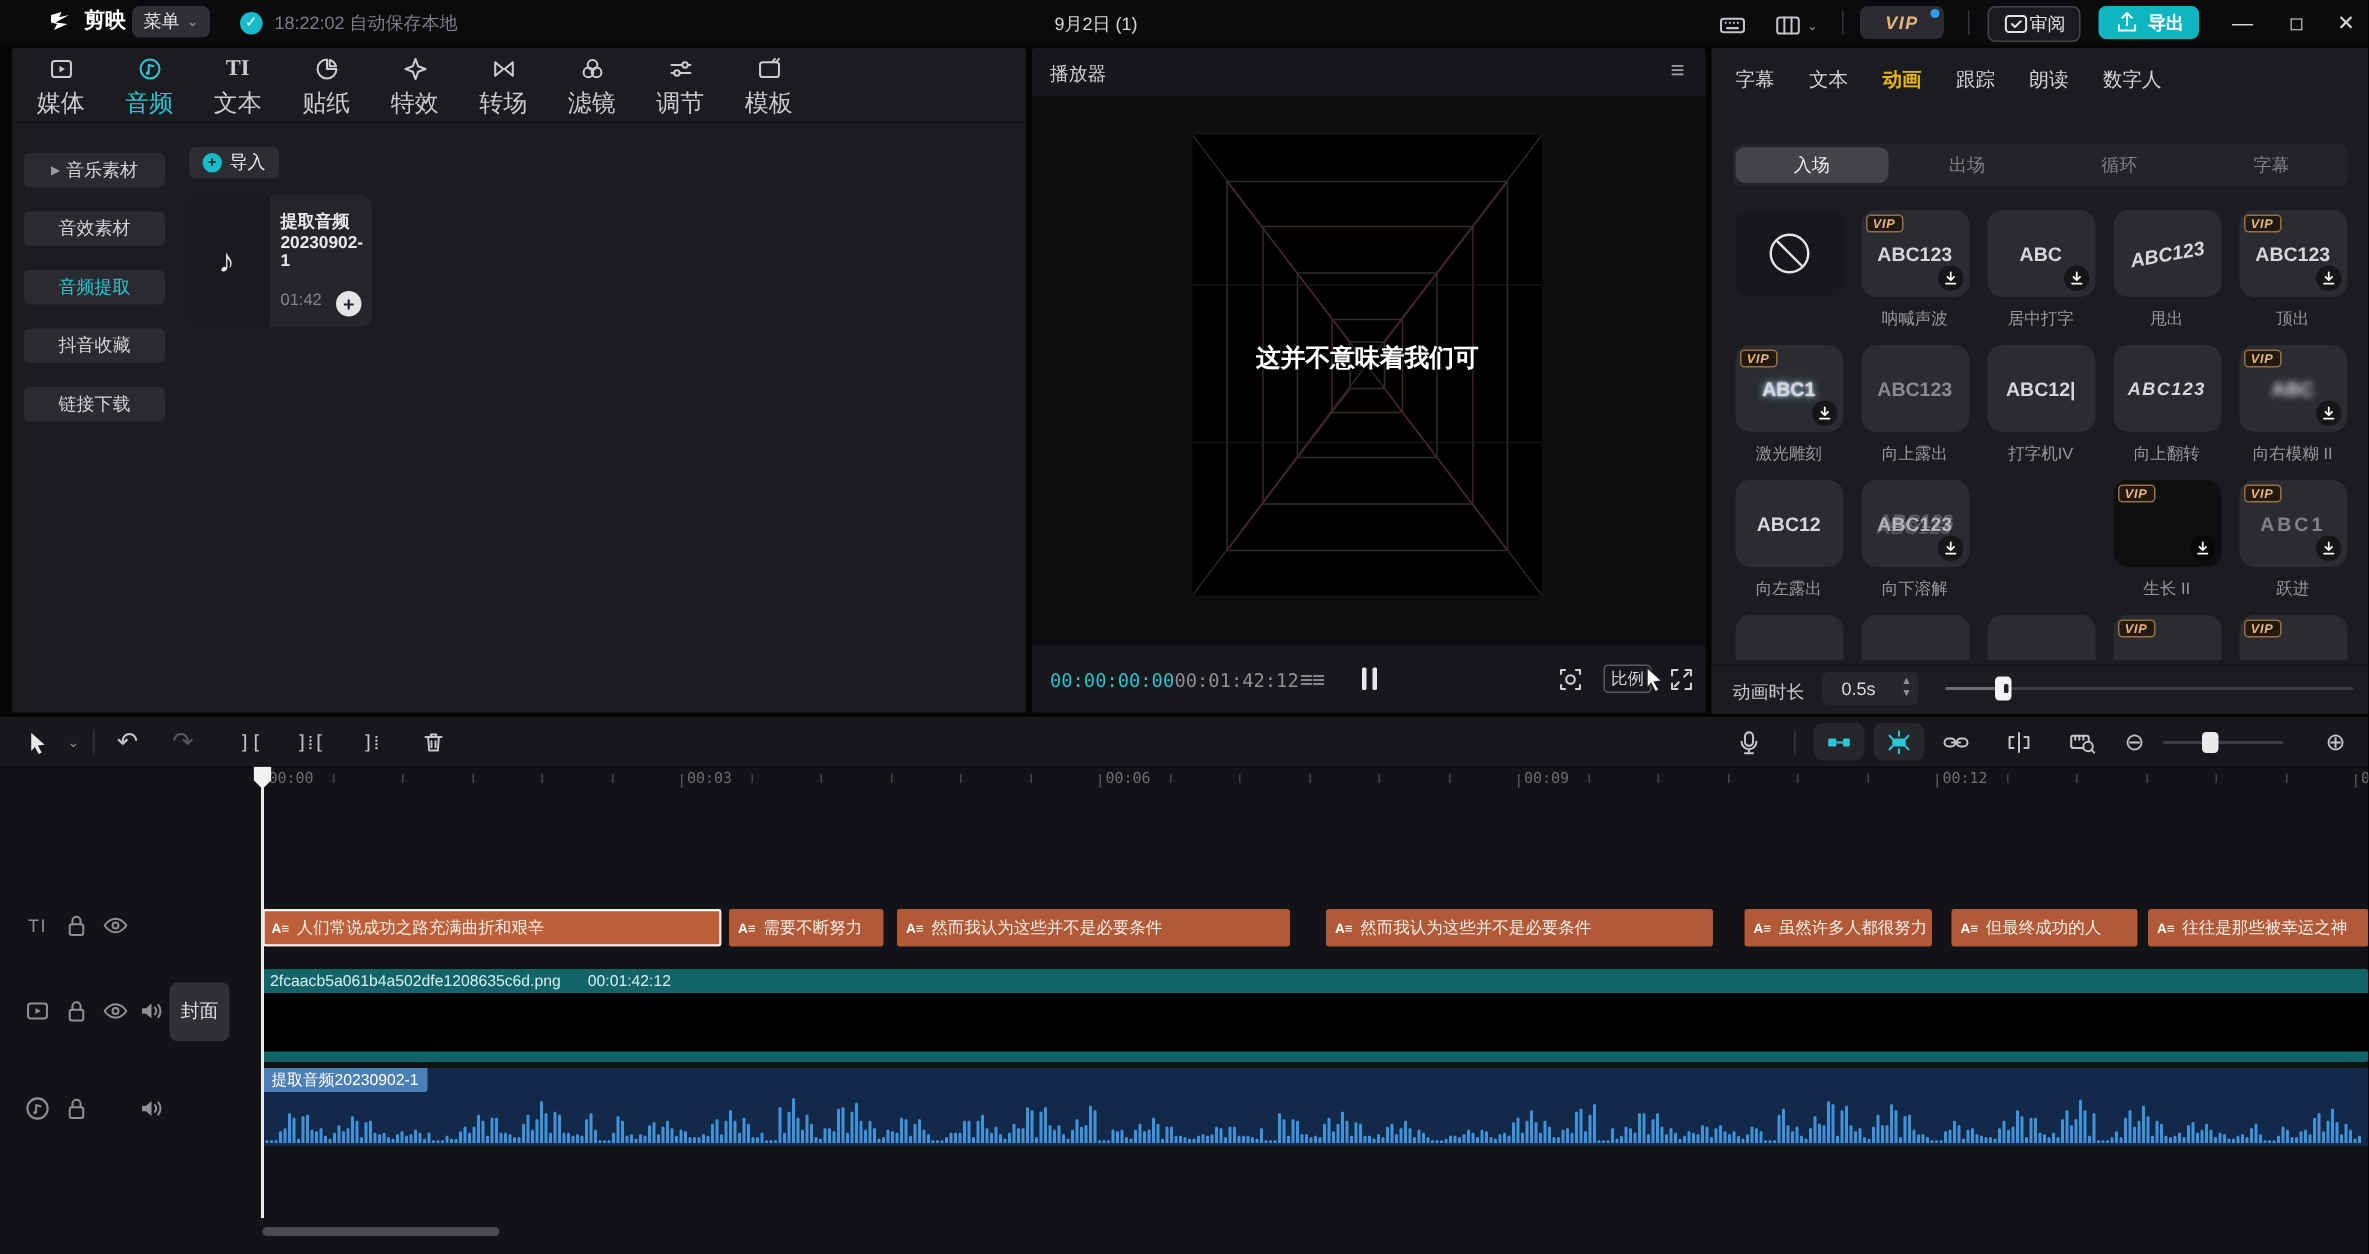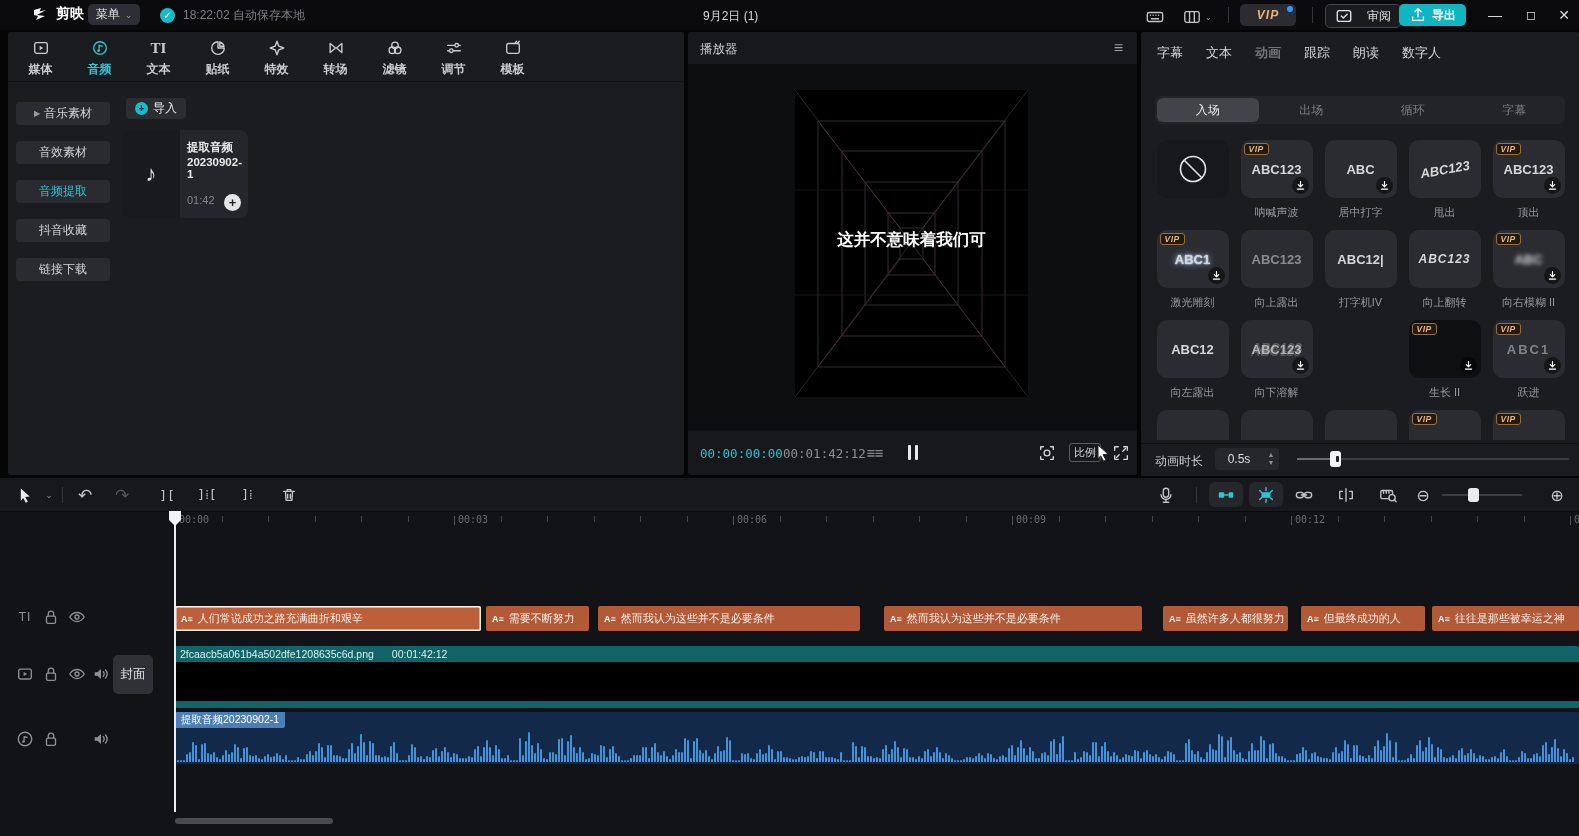--- a/index.html
+++ b/index.html
@@ -13,35 +13,35 @@
   #titlebar{left:0;top:0;width:1579px;height:30px;background:#0b0b0d;}
   .logo{left:32px;top:5px;gap:7px;color:#fff;font-weight:bold;font-size:14px;}
   .menu-btn{left:88px;top:4px;width:52px;height:21px;background:#2e2f34;border-radius:5px;justify-content:center;gap:5px;color:#e3e4e6;font-size:12px;}
   .save-chip{left:160px;top:7px;gap:8px;color:#7e7f84;font-size:12px;}
   .check-dot{width:15px;height:15px;border-radius:50%;background:#17bccb;color:#fff;font-size:10px;display:flex;align-items:center;justify-content:center;}
   .doc-title{left:703px;top:8px;color:#d8d9db;font-size:12px;}
   .tb-ic{color:#c3c4c8;}
   .vip-btn{left:1240px;top:4px;width:56px;height:22px;background:#2b2c31;border-radius:5px;justify-content:center;position:absolute;}
   .vip-logo{font-style:italic;font-weight:800;color:#e8b678;font-size:12px;letter-spacing:1px;}
   .vip-dot{position:absolute;right:3px;top:2px;width:6px;height:6px;border-radius:50%;background:#2f9bff;}
-  .review-btn{left:1325px;top:4px;height:22px;padding:0 9px;border:1px solid #45464b;border-radius:5px;gap:14px;color:#e4e4e6;background:#1a1b1e;}
+  .review-btn{left:1325px;top:4px;height:22px;padding:0 9px;border:1px solid #45464b;border-radius:5px;gap:0;color:#e4e4e6;background:#1a1b1e;}
   .export-btn{left:1399px;top:4px;height:22px;padding:0 10px;background:#10b5c2;border-radius:5px;gap:5px;color:#fff;font-weight:bold;}
   .win-btn{top:0px;width:30px;height:30px;display:flex;align-items:center;justify-content:center;color:#d8d9db;font-size:14px;}
 
   
   .panel{background:#1b1c20;border-radius:2px;}
   #media-panel{left:8px;top:32px;width:676px;height:443px;}
   #player-panel{left:688px;top:32px;width:449px;height:443px;background:#17181c;}
   #anim-panel{left:1141px;top:32px;width:438px;height:443px;}
 
   
   #media-tabs{left:10px;top:4px;height:44px;gap:14px;}
   .mtab{width:45px;display:flex;flex-direction:column;align-items:center;gap:3px;color:#cbccd0;cursor:default;}
   .mtab .mt-ic{height:20px;display:flex;align-items:center;justify-content:center;font-size:16px;}
-  .mtab .mt-lb{font-size:12px;font-weight:bold;}
+  .mtab .mt-lb{font-size:16px;}
   .mtab.active{color:#2bc7d6;}
   #media-divider{left:0;top:49px;width:676px;height:1px;background:#121316;}
 
   
   .side-item{left:8px;width:94px;height:23px;background:#2a2b30;border-radius:4px;justify-content:center;gap:4px;color:#d2d3d6;font-size:12px;position:absolute;}
   .side-item.active{color:#29c5d4;}
   .side-arrow{font-size:8px;color:#9b9ca0;}
 
   .import-btn{left:118px;top:66px;height:21px;padding:0 9px;background:#2c2d32;border-radius:4px;gap:5px;color:#eceded;position:absolute;}
   .import-plus{width:13px;height:13px;border-radius:50%;background:#17bccb;color:#04262a;font-size:10px;display:flex;align-items:center;justify-content:center;font-weight:bold;}
@@ -61,21 +61,21 @@
   .vid-sub{position:absolute;left:0;right:0;top:138px;text-align:center;color:#fff;font-weight:bold;font-size:16.5px;line-height:1.45;text-shadow:0 1px 2px #000;}
   .ctrl-bar{left:0;top:398px;width:449px;height:45px;border-top:1px solid #101114;}
   .tc-cur{position:absolute;left:12px;top:15px;color:#27c4d3;font-family:"DejaVu Sans Mono",monospace;font-size:12.5px;}
   .tc-tot{position:absolute;left:95px;top:15px;color:#8f9095;font-family:"DejaVu Sans Mono",monospace;font-size:12.5px;}
   .pause-btn{position:absolute;left:216px;top:12px;width:18px;height:18px;display:flex;gap:4px;justify-content:center;align-items:center;}
   .pause-btn i{width:3px;height:15px;background:#e8e9eb;border-radius:1px;}
   .ratio-chip{position:absolute;left:381px;top:12px;padding:1px 4px;border:1px solid #5a5b60;border-radius:3px;color:#d4d5d8;font-size:11px;}
 
   
   #anim-tabs{left:16px;top:12px;gap:23px;color:#d4d5d8;font-size:13px;}
-  .atab.active{color:#737373;font-weight:bold;}
+  .atab.active{color:#eab308;font-weight:bold;}
   .subtabs{left:14px;top:64px;width:410px;height:28px;background:#232428;border-radius:6px;display:flex;position:absolute;}
   .subtab{flex:1;display:flex;align-items:center;justify-content:center;color:#7e7f84;font-size:12px;border-radius:6px;}
   .subtab.active{background:#43444a;color:#eceded;margin:2px;}
   #tile-grid{left:14px;top:108px;width:412px;height:300px;overflow:hidden;position:absolute;}
   .tile-cell{position:absolute;width:75px;text-align:center;}
   .tile{position:relative;width:72px;height:58px;margin:0 auto;background:#2b2c31;border-radius:10px;display:flex;align-items:center;justify-content:center;color:#d6d7da;font-size:13px;font-weight:600;overflow:hidden;}
   .tile.sel{box-shadow:0 0 0 2px #2ec6d6;}
   .tile.dark{background:#0e0f11;}
   .tile.none-t{background:#17181b;}
   .tile-lb{margin-top:7px;color:#97989c;font-size:11px;white-space:nowrap;}

